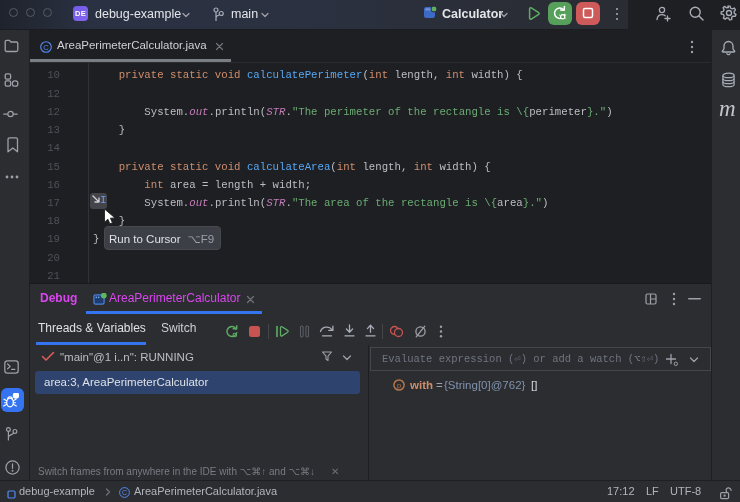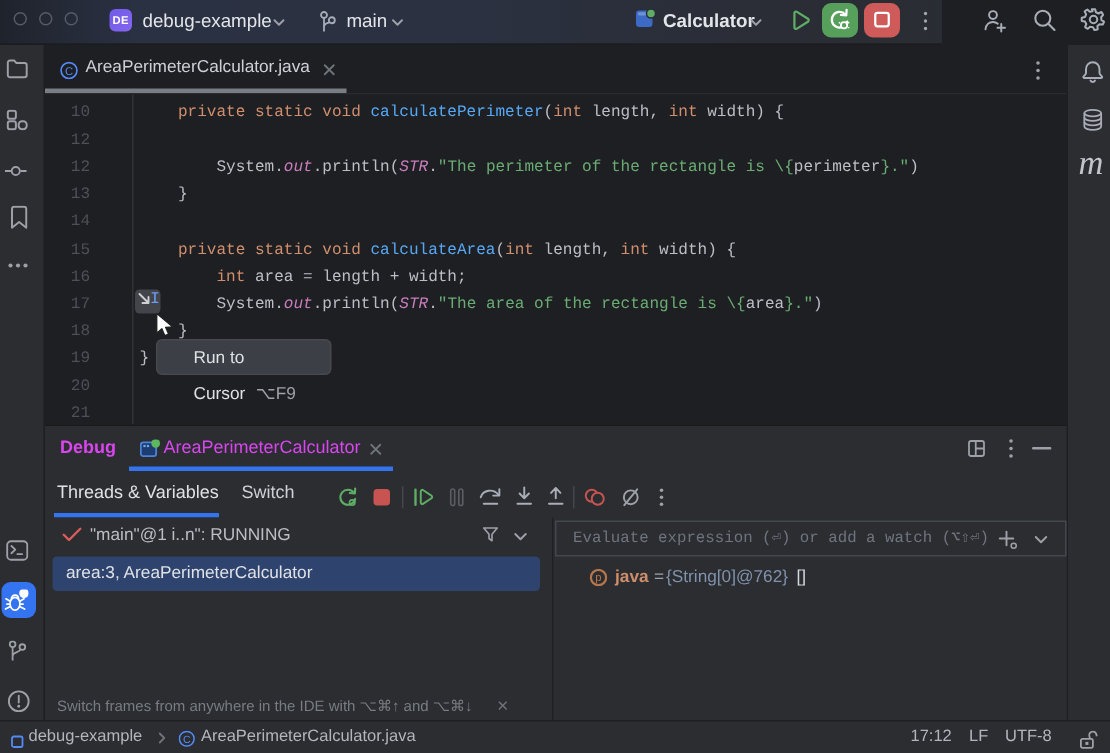--- a/index.html
+++ b/index.html
@@ -37,21 +37,21 @@
   .cl { position:absolute; left:0; width:568px; height:18.23px; line-height:18.23px; white-space:pre; }
   .ln { position:absolute; left:0; width:30px; text-align:right; color:#4D5157; }
   .cd { position:absolute; left:63px; color:#BCBEC4; }
   .k { color:#CF8E6D; }
   .m { color:#56A8F5; }
   .n { color:#2AACB8; }
   .f { color:#C77DBB; font-style:italic; }
   .s { color:#6AAB73; }
 
   #tooltip { left:104px; top:226px; width:117px; height:24px; background:#3C3F45; border:1px solid #47494E; border-radius:4px;
-    color:#DFE1E5; font-size:11.5px; line-height:24px; padding-left:24px; }
+    color:#DFE1E5; font-size:11.5px; line-height:24px; padding-left:4px; }
   #tooltip span { color:#9DA0A8; margin-left:7px; }
 
   
   #debug { left:30px; top:283px; width:681px; height:197px; background:#2B2D30; border-top:1px solid #18191B; }
   #dbg-underline { position:absolute; left:56px; top:27px; width:176px; height:3px; background:#3574F0; }
   #threads-underline { position:absolute; left:6px; top:58px; width:110px; height:3px; background:#3574F0; }
   .dhdr { position:absolute; top:0; height:29px; line-height:29px; font-size:12px; color:#d946ef; }
   .dtab2 { position:absolute; top:30px; height:29px; line-height:29px; font-size:12px; color:#DFE1E5; }
 
   #leftpanel { position:absolute; left:0; top:61px; width:338px; height:136px; background:#2B2D30; }
@@ -396,21 +396,21 @@
       </svg>
       <svg class="abs" style="left:318px;top:8px" width="10" height="8" viewBox="0 0 10 8">
           <path d="M1.5 2 L5 5.5 L8.5 2" stroke="#9DA0A8" stroke-width="1.3" fill="none" stroke-linecap="round" stroke-linejoin="round"></path>
         </svg>
     </div>
     <div id="argsrow">
       <svg class="abs" style="left:24px;top:5px" width="12" height="12" viewBox="0 0 12 12">
         <circle cx="6" cy="6" r="5.1" fill="none" stroke="#B5764B" stroke-width="1.5"></circle>
         <text x="6" y="8.6" font-size="7.5" font-family="Liberation Sans" fill="#B5764B" text-anchor="middle">p</text>
       </svg>
-      <span class="abs" style="left:41px;color:#CE8E6C;font-weight:bold;">java</span>
+      <span class="abs" style="left:41px;color:#CE8E6C;font-weight:bold;">with</span>
       <span class="abs" style="left:67px;color:#9DA0A8;">=</span>
       <span class="abs" style="left:75px;color:#8192AD;">{String[0]@762}</span>
       <span class="abs" style="left:162px;color:#D5D8DD;">[]</span>
     </div>
   </div>
 </div>
 
 <div id="statusbar" class="abs">
   <svg class="abs" style="left:7px;top:9px" width="9" height="9" viewBox="0 0 9 9">
     <rect x="1" y="1" width="7" height="7" rx="1.2" fill="none" stroke="#548AF7" stroke-width="1.2"></rect>

